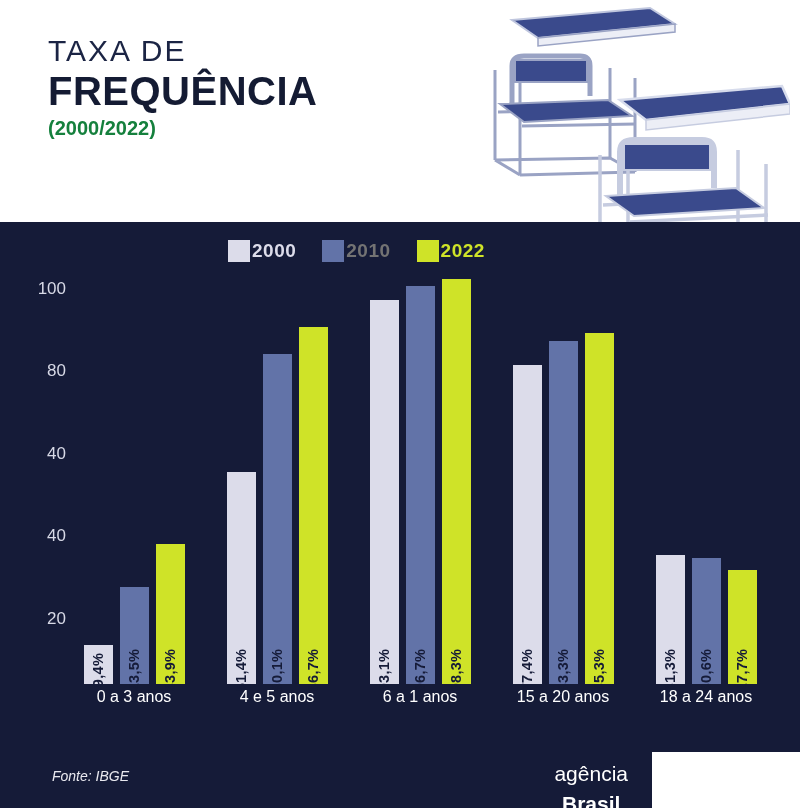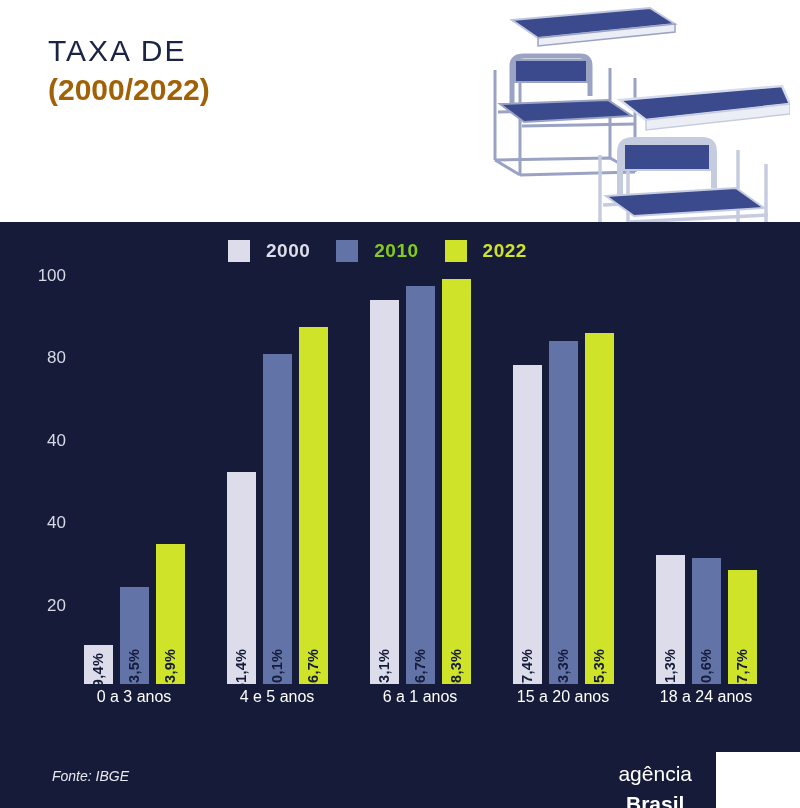--- a/index.html
+++ b/index.html
@@ -41,23 +41,23 @@
     line-height: 1.15;
   }
   .t-line2, .t-line3 {
     font-size: 40px;
     font-weight: bold;
     letter-spacing: 0.5px;
     color: #141b33;
     line-height: 1.12;
   }
   .t-line4 {
-    font-size: 30px;
+    font-size: 20px;
     font-weight: bold;
-    color: #a16207;
+    color: #15803d;
     margin-top: 4px;
   }
 
   
   .desks {
     position: absolute;
     right: 10px;
     top: 0px;
     width: 330px;
     height: 310px;
@@ -66,21 +66,21 @@
   
   .chart-panel {
     position: absolute;
     left: 0; top: 222px;
     width: 800px; height: 530px;
     background: #151b38;
   }
   .footer {
     position: absolute;
     left: 0; top: 752px;
-    width: 716px; height: 56px;
+    width: 652px; height: 56px;
     background: #151b38;
     border-top: none;
   }
   .source {
     position: absolute;
     left: 52px; top: 16px;
     color: #e8e8ef;
     font-size: 14px;
     font-style: italic;
   }
@@ -108,21 +108,21 @@
   .legend {
     position: absolute;
     left: 228px; top: 18px;
     display: flex;
     align-items: center;
     gap: 26px;
   }
   .legend-item {
     display: flex;
     align-items: center;
-    gap: 16px;
+    gap: 2px;
   }
   .legend-swatch {
     width: 22px; height: 22px;
     display: inline-block;
   }
   .legend-label {
     font-size: 19px;
     font-weight: bold;
     letter-spacing: 0.5px;
   }
@@ -130,21 +130,21 @@
   
   .plot {
     position: absolute;
     left: 70px;
     top: 50px;
     width: 700px;
     height: 412px;
   }
   .y-axis {
     position: absolute;
-    left: 0; top: 4px;
+    left: 0; top: 17px;
     width: 70px; height: 412px;
   }
   .y-tick {
     position: absolute;
     right: 74px;
     transform: translateY(-50%);
     color: #d7d9e6;
     font-size: 17px;
     text-align: right;
     width: 40px;
@@ -199,20 +199,21 @@
   }
 </style>
 </head>
 <body>
 
 <div class="page">
 
   <div class="header">
     <div class="title-block">
       <div class="t-line1">TAXA DE</div>
+      <div class="t-line2">FREQUÊNCIA</div>
       <div class="t-line4">(2000/2022)</div>
     </div>
 
     <div class="desks">
       <svg width="330" height="310" viewBox="0 0 330 310" xmlns="http://www.w3.org/2000/svg">
 
         <g stroke="#9aa3c4" stroke-width="3" fill="none">
           <path d="M35,70 L35,160 M60,80 L60,175 M150,68 L150,158 M175,78 L175,172"></path>
           <path d="M35,160 L60,175 M150,158 L175,172 M60,175 L175,172 M35,160 L150,158"></path>
           <path d="M38,112 L152,110 M62,126 L176,124"></path>
@@ -245,21 +246,21 @@
 
   <div class="chart-panel">
 
     <div class="legend">
       <div class="legend-item">
         <span class="legend-swatch" style="background:#dcdcea"></span>
         <span class="legend-label" style="color:#dcdcea">2000</span>
       </div>
       <div class="legend-item">
         <span class="legend-swatch" style="background:#6273a8"></span>
-        <span class="legend-label" style="color:#84cc16">2010</span>
+        <span class="legend-label" style="color:#737373">2010</span>
       </div>
       <div class="legend-item">
         <span class="legend-swatch" style="background:#cfe328"></span>
         <span class="legend-label" style="color:#cfe328">2022</span>
       </div>
     </div>
 
     <div class="plot">
       <div class="y-axis">
         <div class="y-tick" style="top:0px">100</div>

